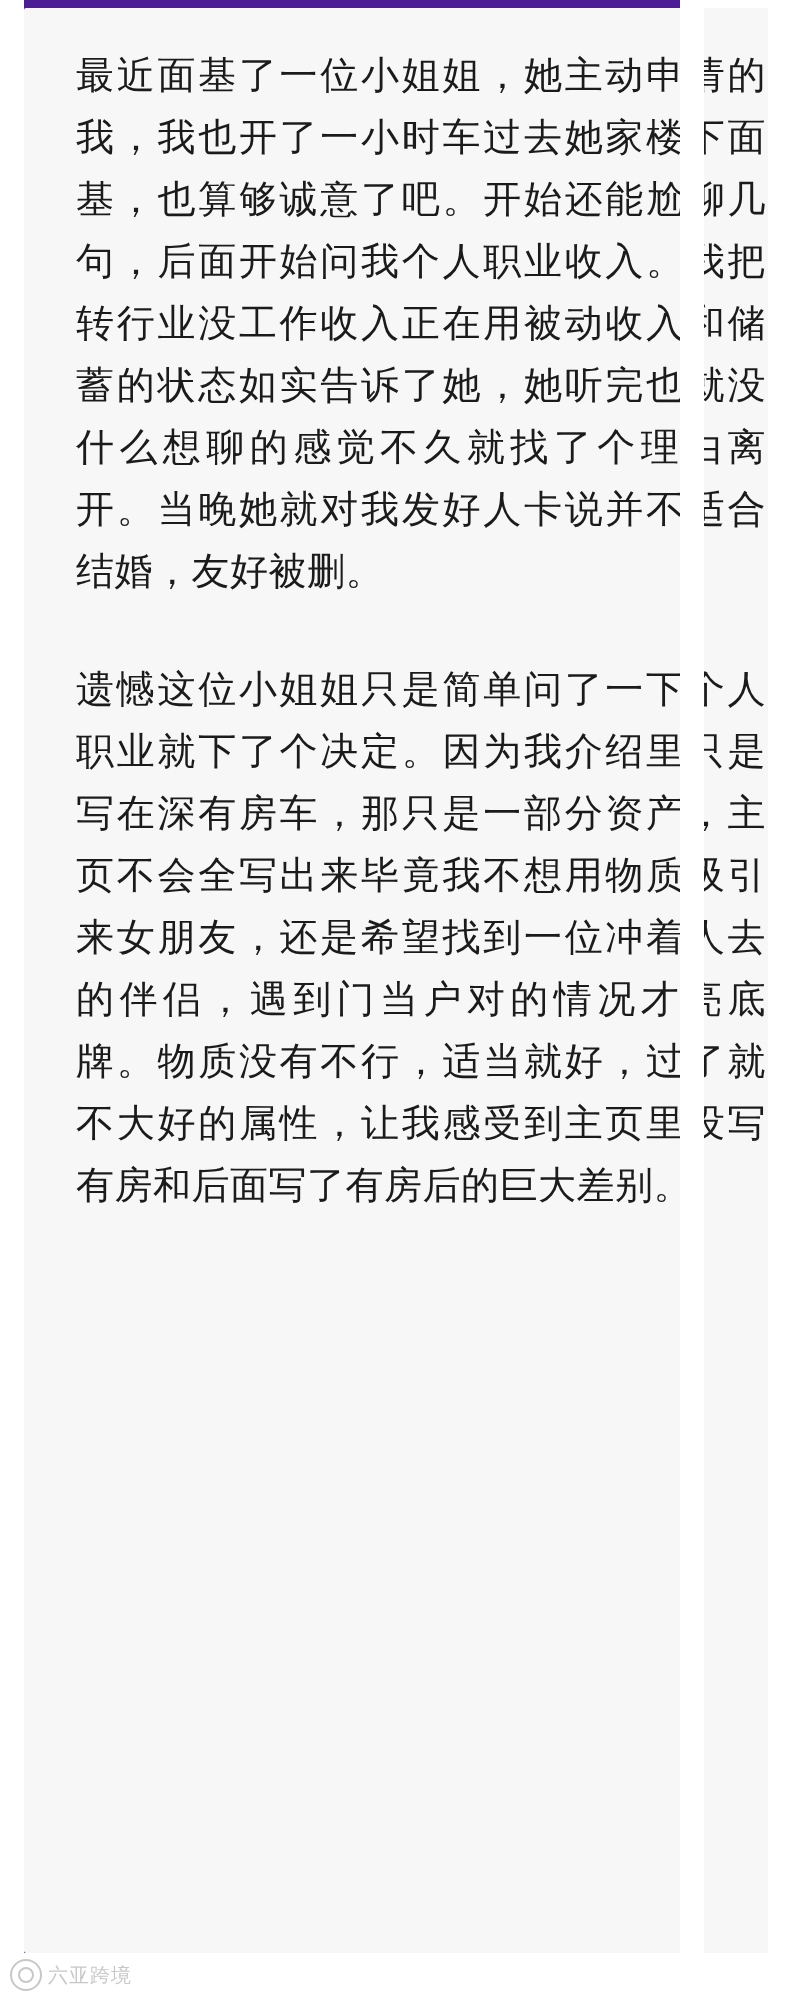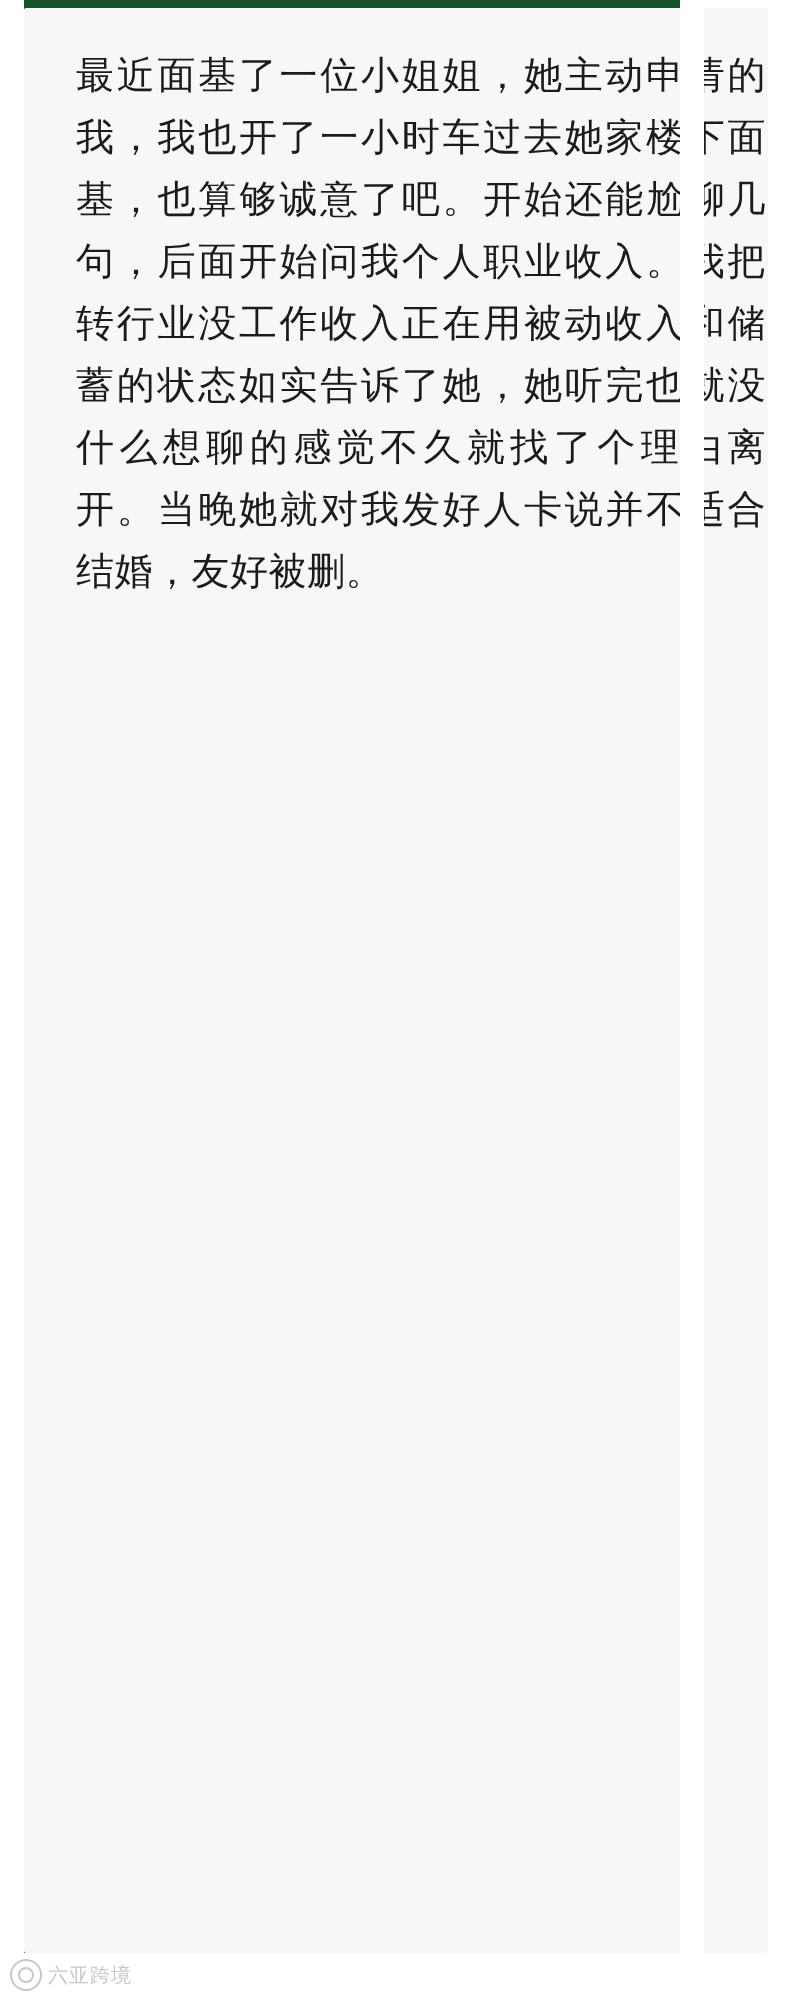--- a/index.html
+++ b/index.html
@@ -13,21 +13,21 @@
     position: relative;
     font-family: "Liberation Sans", sans-serif;
     overflow: hidden;
   }
   .page {
     position: absolute;
     left: 0;
     top: 0;
     width: 704px;
     height: 2001px;
-    background: #14532d;
+    background: #4c1d95;
   }
   .content-card {
     position: absolute;
     left: 24px;
     top: 8px;
     width: 744px;
     height: 1945px;
     background: #f7f7f7;
     border-radius: 2px;
   }
@@ -111,20 +111,21 @@
   }
 </style>
 </head>
 <body>
 
 <div class="page">
 
   <div class="content-card">
     <div class="article">
       <p class="para">最近面基了一位小姐姐，她主动申请的我，我也开了一小时车过去她家楼下面基，也算够诚意了吧。开始还能尬聊几句，后面开始问我个人职业收入。我把转行业没工作收入正在用被动收入和储蓄的状态如实告诉了她，她听完也就没什么想聊的感觉不久就找了个理由离开。当晚她就对我发好人卡说并不适合结婚，友好被删。</p>
+      <p class="para">遗憾这位小姐姐只是简单问了一下个人职业就下了个决定。因为我介绍里只是写在深有房车，那只是一部分资产，主页不会全写出来毕竟我不想用物质吸引来女朋友，还是希望找到一位冲着人去的伴侣，遇到门当户对的情况才亮底牌。物质没有不行，适当就好，过了就不大好的属性，让我感受到主页里没写有房和后面写了有房后的巨大差别。</p>
     </div>
   </div>
 
   <div class="left-strip"></div>
   <div class="right-strip"></div>
   <div class="bottom-bar"></div>
 
   <div class="watermark">
     <span class="watermark-mark"></span>
     <span class="watermark-text">六亚跨境</span>

